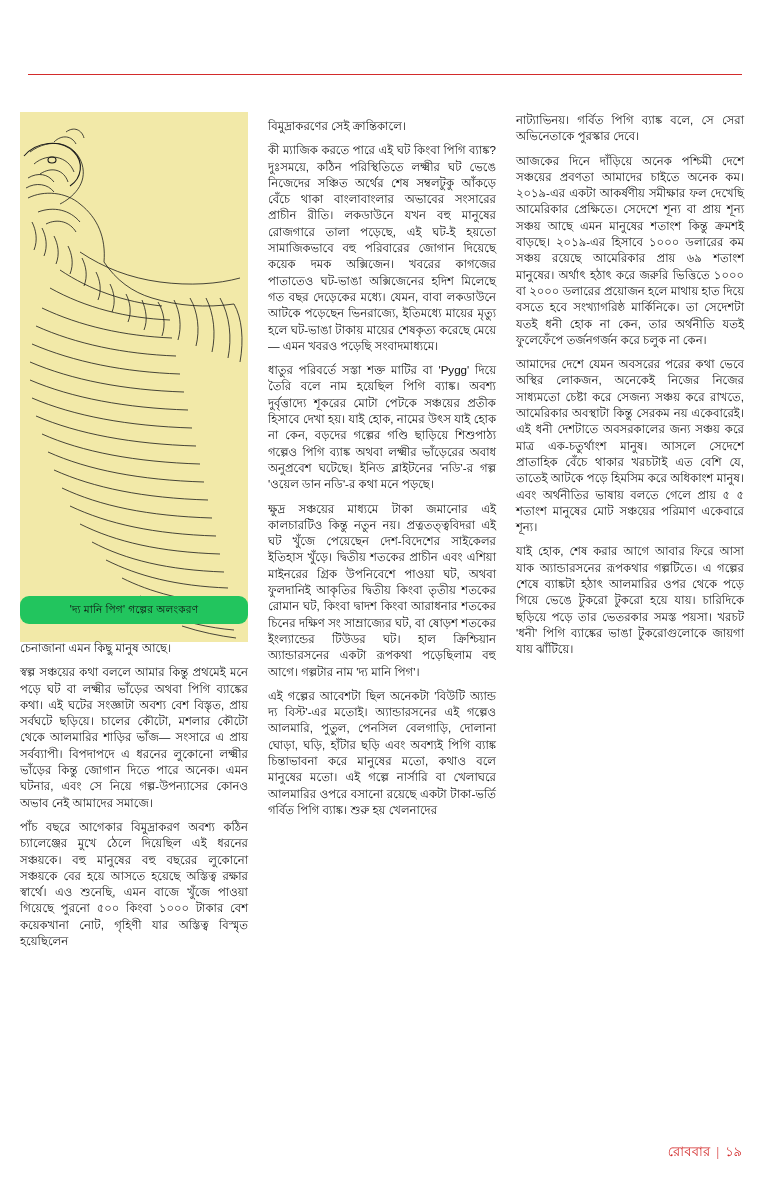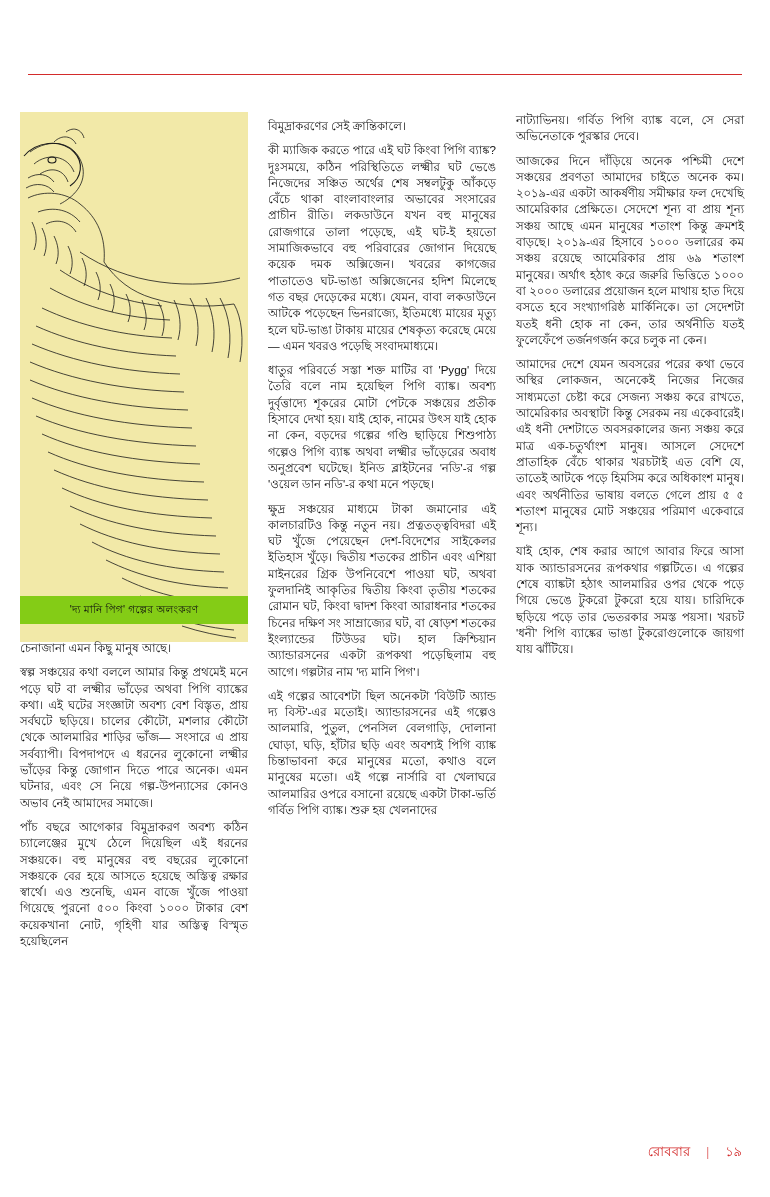--- a/index.html
+++ b/index.html
@@ -41,24 +41,25 @@
     top: 0;
     width: 228px;
     height: 530px;
   }
   .illus-caption {
     position: absolute;
     left: 20px;
     top: 596px;
     width: 228px;
     height: 28px;
-    background: #84cc16;
+    background: #22c55e;
     display: flex;
     align-items: center;
     justify-content: center;
+    border-radius: 9px;
   }
   .illus-caption span {
     font-size: 10.5px;
     color: #111;
     font-family: "Liberation Sans", sans-serif;
     letter-spacing: 0.2px;
   }
 
   .col {
     position: absolute;
@@ -89,21 +90,21 @@
     left: 516px;
     top: 112px;
     width: 228px;
   }
   .footer {
     position: absolute;
     right: 28px;
     bottom: 34px;
     display: flex;
     align-items: baseline;
-    gap: 16px;
+    gap: 6px;
   }
   .footer .fname {
     font-size: 13px;
     color: #d32b2b;
     font-family: "Liberation Serif", serif;
     letter-spacing: 0.3px;
   }
   .footer .fbar {
     font-size: 13px;
     color: #d32b2b;

